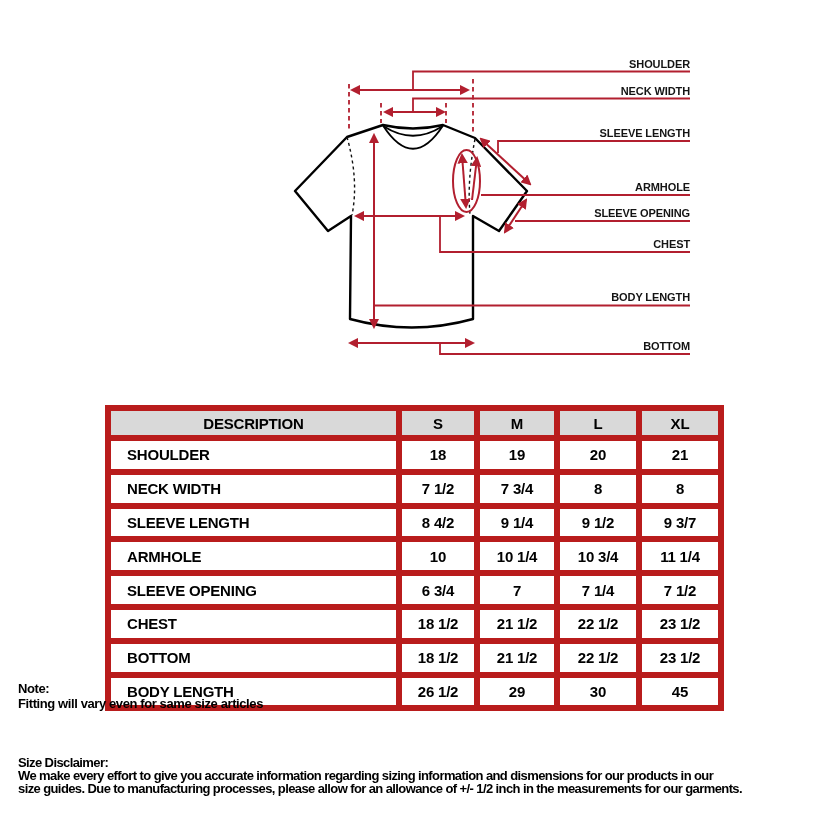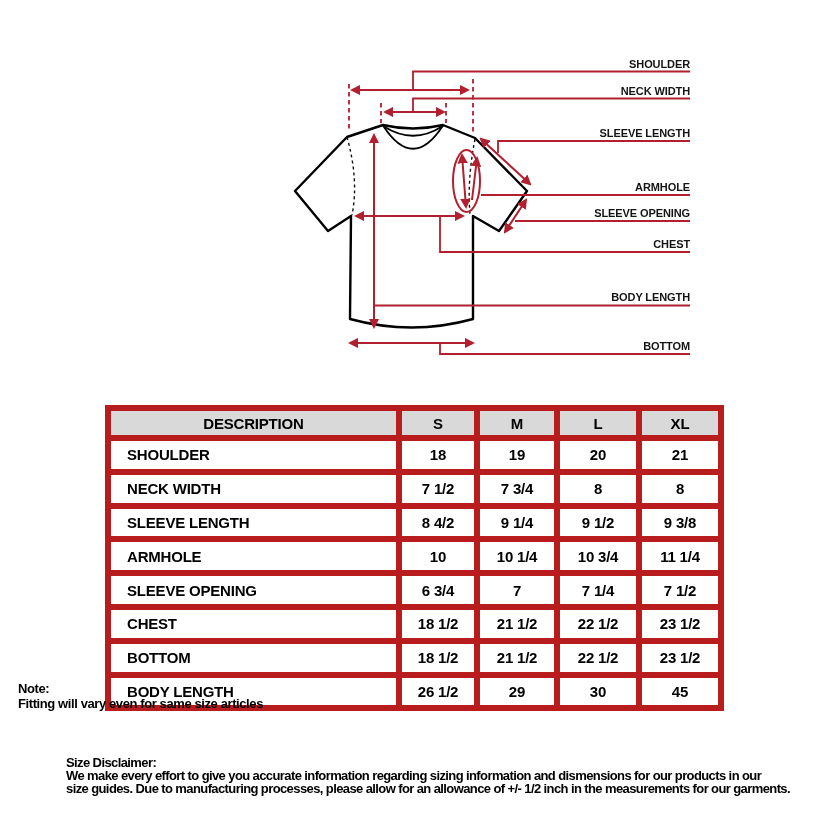--- a/index.html
+++ b/index.html
@@ -43,21 +43,20 @@
   
   .notes{
     position:absolute;left:18px;top:681px;
     font-size:13px;font-weight:bold;line-height:15px;letter-spacing:-0.4px;
     white-space:nowrap;
   }
   .disclaimer{
     position:absolute;left:18px;top:757px;
     font-size:13px;font-weight:bold;line-height:12.9px;letter-spacing:-0.6px;
     white-space:nowrap;
-    margin-left:48px;
   }
 </style>
 </head>
 <body>
 
 <div class="diagram">
   <svg width="825" height="395" viewBox="0 0 825 395" xmlns="http://www.w3.org/2000/svg">
     <defs>
       <marker id="ahE" viewBox="0 0 10 10" refX="8" refY="5" markerWidth="5.2" markerHeight="5.2" orient="auto">
         <path d="M0,0 L10,5 L0,10 Z"></path>
@@ -148,21 +147,21 @@
         <td>7 1/2</td>
         <td>7 3/4</td>
         <td>8</td>
         <td>8</td>
       </tr>
       <tr>
         <td class="label">SLEEVE LENGTH</td>
         <td>8 4/2</td>
         <td>9 1/4</td>
         <td>9 1/2</td>
-        <td>9 3/8</td>
+        <td>9 3/7</td>
       </tr>
       <tr>
         <td class="label">ARMHOLE</td>
         <td>10</td>
         <td>10 1/4</td>
         <td>10 3/4</td>
         <td>11 1/4</td>
       </tr>
       <tr>
         <td class="label">SLEEVE OPENING</td>

